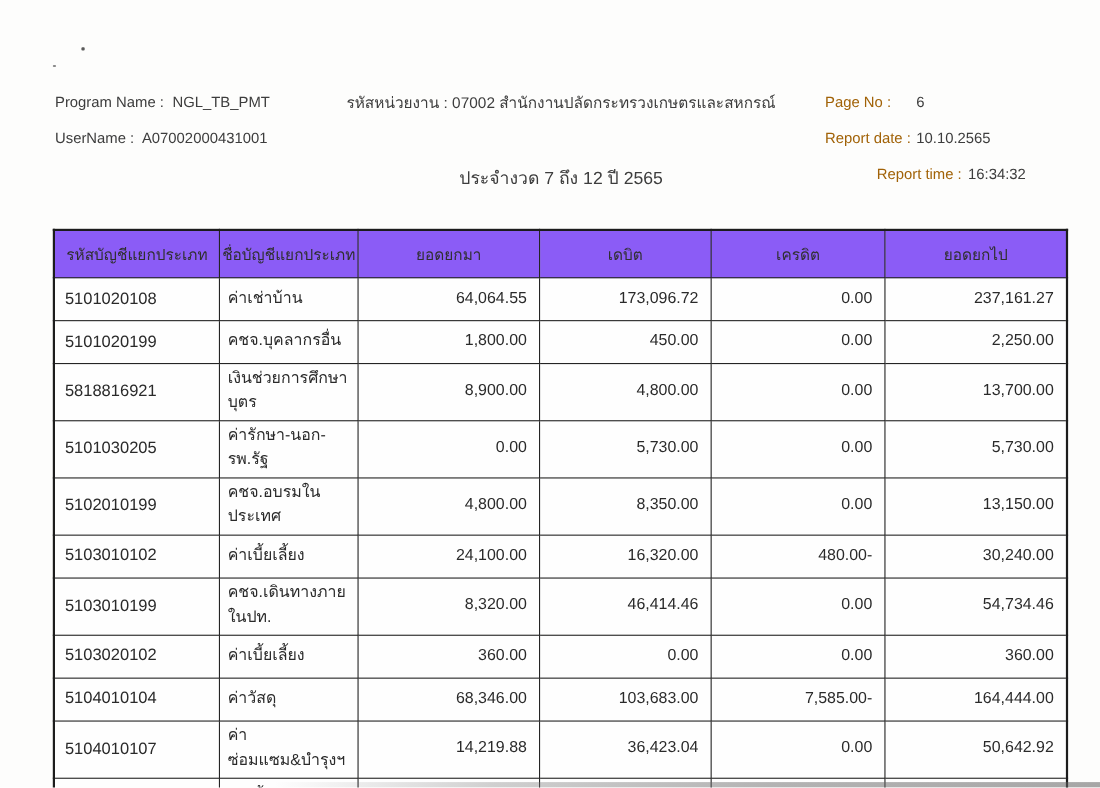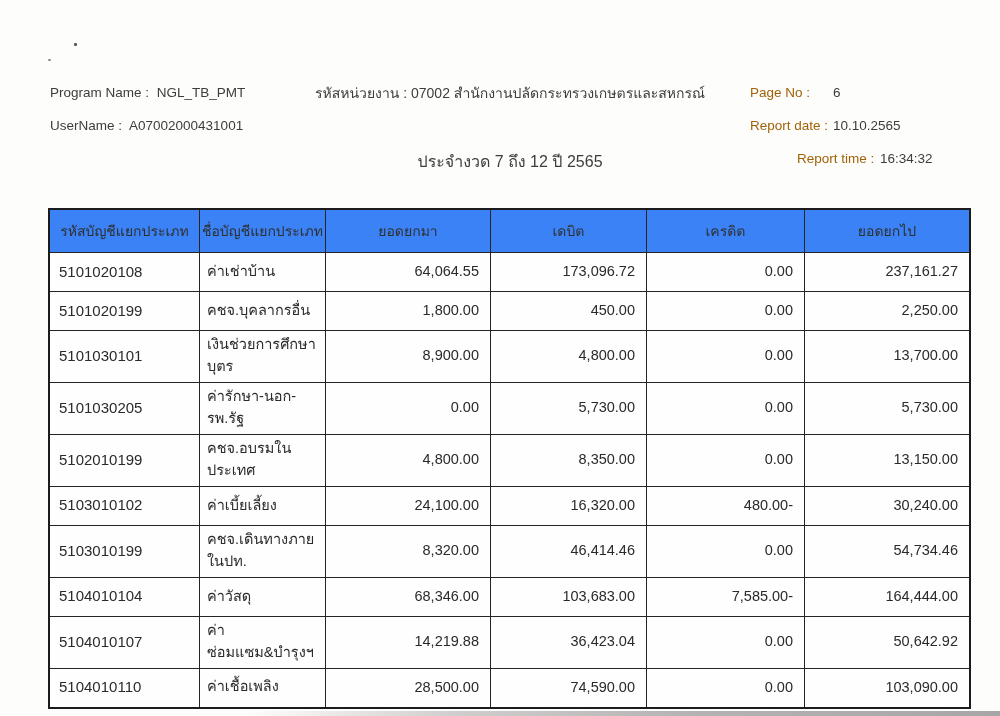--- a/index.html
+++ b/index.html
@@ -32,21 +32,21 @@
   .r1 { top:85px; } .r2 { top:118px; } .r3 { top:151px;margin-left:47px; }
   .lbl-gap { display:inline-block; min-width:4px; }
   
   table.tb {
     position:absolute; left:48px; top:208px; width:902px;
     border-collapse:collapse; table-layout:fixed;
     border:2px solid #1c1c1c;
     font-size:14px; color:#2a2a2a;
   }
   .tb th {
-    background:#3b82f6;
+    background:#8b5cf6;
     border:1.5px solid #242424;
     height:40px;
     font-weight:normal;
     font-size:14px;
     text-align:center;
     color:#2f2f2f;
     font-family:Liberation Mono, monospace;
   }
   .tb td {
     border:1.5px solid #242424;
@@ -127,21 +127,21 @@
         </tr>
         <tr>
           <td class="col-code">5101020199</td>
           <td class="col-name">คชจ.บุคลากรอื่น</td>
           <td class="col-brought_forward">1,800.00</td>
           <td class="col-debit">450.00</td>
           <td class="col-credit">0.00</td>
           <td class="col-carried_forward">2,250.00</td>
         </tr>
         <tr>
-          <td class="col-code">5101030101</td>
+          <td class="col-code">5818816921</td>
           <td class="col-name">เงินช่วยการศึกษาบุตร</td>
           <td class="col-brought_forward">8,900.00</td>
           <td class="col-debit">4,800.00</td>
           <td class="col-credit">0.00</td>
           <td class="col-carried_forward">13,700.00</td>
         </tr>
         <tr>
           <td class="col-code">5101030205</td>
           <td class="col-name">ค่ารักษา-นอก-รพ.รัฐ</td>
           <td class="col-brought_forward">0.00</td>
@@ -167,20 +167,28 @@
         </tr>
         <tr>
           <td class="col-code">5103010199</td>
           <td class="col-name">คชจ.เดินทางภายในปท.</td>
           <td class="col-brought_forward">8,320.00</td>
           <td class="col-debit">46,414.46</td>
           <td class="col-credit">0.00</td>
           <td class="col-carried_forward">54,734.46</td>
         </tr>
         <tr>
+          <td class="col-code">5103020102</td>
+          <td class="col-name">ค่าเบี้ยเลี้ยง</td>
+          <td class="col-brought_forward">360.00</td>
+          <td class="col-debit">0.00</td>
+          <td class="col-credit">0.00</td>
+          <td class="col-carried_forward">360.00</td>
+        </tr>
+        <tr>
           <td class="col-code">5104010104</td>
           <td class="col-name">ค่าวัสดุ</td>
           <td class="col-brought_forward">68,346.00</td>
           <td class="col-debit">103,683.00</td>
           <td class="col-credit">7,585.00-</td>
           <td class="col-carried_forward">164,444.00</td>
         </tr>
         <tr>
           <td class="col-code">5104010107</td>
           <td class="col-name">ค่าซ่อมแซม&amp;บำรุงฯ</td>

